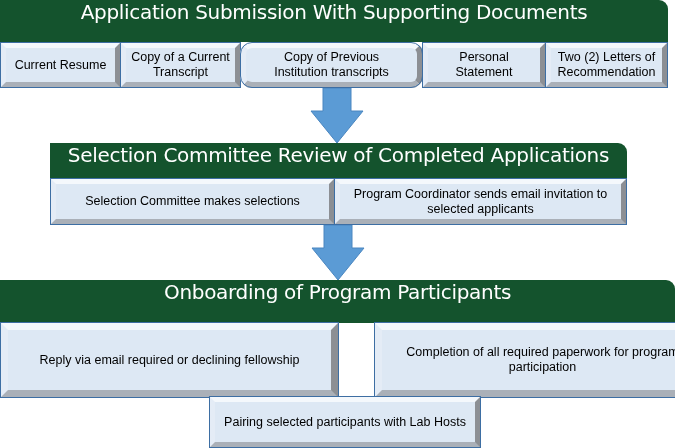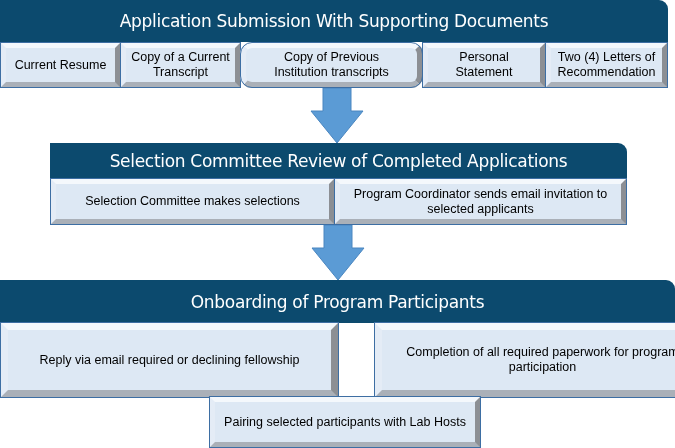--- a/index.html
+++ b/index.html
@@ -1,21 +1,21 @@
 <!DOCTYPE html>
 <html><head>
 <meta charset="utf-8">
 <style>
   html, body { margin: 0; padding: 0; background: #ffffff; }
   body { width: 675px; height: 448px; position: relative; overflow: hidden;
          font-family: "Liberation Sans", sans-serif; }
   .header {
-    position: absolute; background: #0c4a6e; color: #ffffff;
-    font-family: "DejaVu Sans", sans-serif; font-size: 17px;
-    display: flex; align-items: center; justify-content: center;
+    position: absolute; background: #14532d; color: #ffffff;
+    font-family: "DejaVu Sans", sans-serif; font-size: 20px;
+    display: flex; align-items: flex-start; justify-content: center;
     border-top-right-radius: 9px; box-sizing: border-box;
     letter-spacing: -0.3px;
   }
   .bevel {
     position: absolute; box-sizing: border-box;
     border-style: solid; border-width: 6px;
     border-color: #f4f8fc #8c8f94 #aab0b8 #e4ecf6;
     background: #dde8f4;
     outline: 1px solid #3d6ea3; outline-offset: -1px;
     display: flex; align-items: center; justify-content: center;
@@ -36,21 +36,21 @@
 <div class="bevel" style="left:120px; top:42px; width:121px; height:46px;justify-content:center;">
   <span class="label">Copy of a Current Transcript</span>
 </div>
 <div class="bevel" style="left:240px; top:42px; width:183px; height:46px;border-radius:12px;">
   <span class="label" style="padding:0 20px;">Copy of Previous Institution transcripts</span>
 </div>
 <div class="bevel" style="left:422px; top:42px; width:124px; height:46px;">
   <span class="label" style="padding:0 24px;">Personal Statement</span>
 </div>
 <div class="bevel" style="left:545px; top:42px; width:123px; height:46px;">
-  <span class="label">Two (4) Letters of Recommendation</span>
+  <span class="label">Two (2) Letters of Recommendation</span>
 </div>
 
 <svg class="arrow" style="left:310px; top:88px;" width="54" height="56" viewBox="0 0 54 56">
   <polygon points="13,0 41,0 41,23 53,23 27,55 1,23 13,23" fill="#5b9bd5" stroke="#4a86c0" stroke-width="1"></polygon>
 </svg>
 
 <div class="header" style="left:50px; top:143px; width:577px; height:36px;">
   <span>Selection Committee Review of Completed Applications</span>
 </div>
 <div class="bevel" style="left:50px; top:178px; width:285px; height:47px;">

